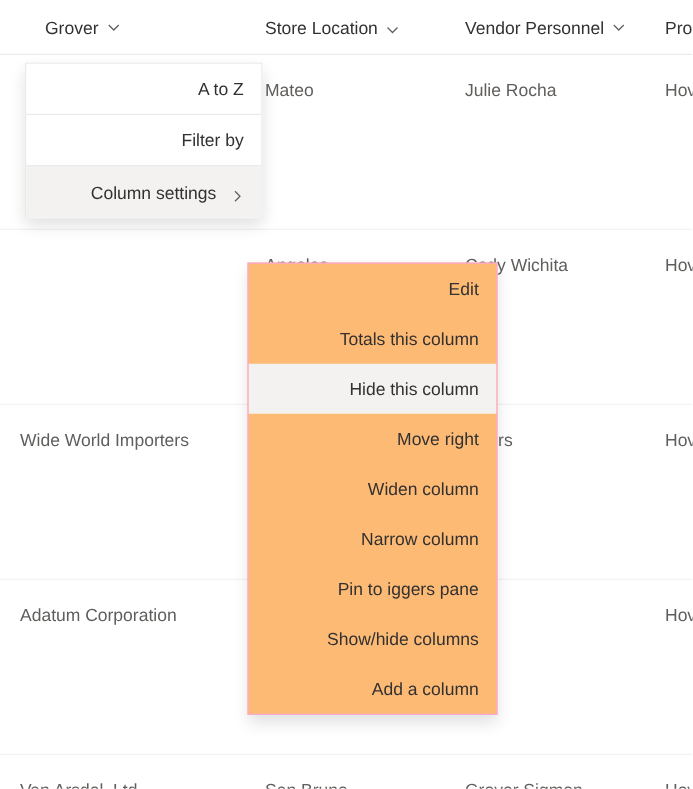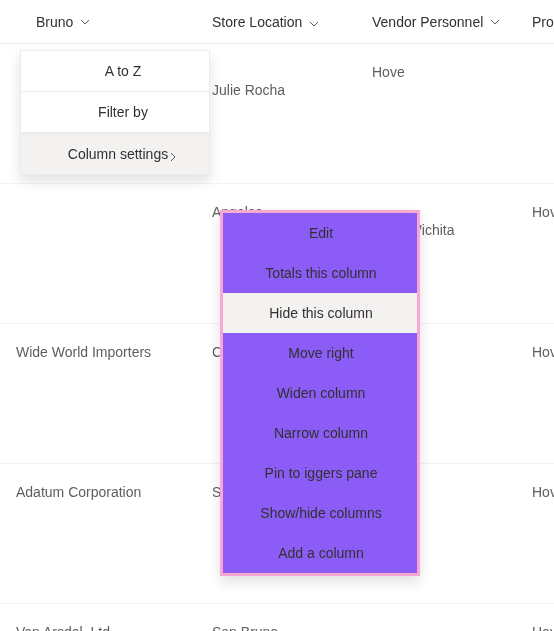--- a/index.html
+++ b/index.html
@@ -51,21 +51,21 @@
   }
   .data-row:last-child { height: 44px; border-bottom: none; }
   .cell {
     flex: 0 0 auto;
     padding: 0 12px;
     color: #605e5c;
     font-size: 14px;
   }
   .cell.c-vendor  { width: 200px; padding-left: 16px; }
   .cell.c-store   { width: 160px; }
-  .cell.c-person  { width: 160px; margin-top: 18px; }
+  .cell.c-person  { width: 160px; }
   .cell.c-prod    { width: 60px; }
 
   .chev {
     width: 12px;
     height: 12px;
     display: inline-block;
   }
   .chev svg { display: block; }
 
   
@@ -75,64 +75,65 @@
     left: 20px;
     width: 190px;
     background: #fff;
     border: 1px solid #edebe9;
     box-shadow: 0 6px 12px rgba(0,0,0,0.12);
     z-index: 10;
   }
   .menu-item {
     display: flex;
     align-items: center;
-    justify-content: center;
+    justify-content: flex-end;
     padding: 0 14px 0 30px;
     height: 40px;
     font-size: 14px;
     color: #323130;
     cursor: pointer;
   }
   .menu-item.hover {
     background: #f3f2f1;
+    gap: 12px;
   }
   .menu-sep {
     height: 1px;
     background: #edebe9;
     margin: 0;
   }
   .sub-chevron {
     width: 10px;
     height: 10px;
     display: inline-block;
   }
 
   
   .submenu {
     position: absolute;
     top: 210px;
-    left: 220px;
+    left: 198px;
     width: 200px;
-    background: #8b5cf6;
-    border: 3px solid #f9a8d4;
+    background: #fdba74;
+    border: 1px solid #f9a8d4;
     box-shadow: 0 6px 12px rgba(0,0,0,0.12);
     z-index: 11;
   }
   .submenu .menu-item {
     padding-left: 16px;
   }
 </style>
 </head>
 <body>
 
 <div class="grid">
 
   <div class="header-row">
     <div class="col header col-vendor">
-      <span>Bruno</span>
+      <span>Grover</span>
       <span class="chev">
         <svg viewBox="0 0 12 12">
             <path d="M2 4 L6 8 L10 4" stroke="#605e5c" stroke-width="1" fill="none"></path>
           </svg>
       </span>
     </div>
     <div class="col header col-store">
       <span>Store Location</span>
       <span class="chev">
         <svg viewBox="0 0 12 12">
@@ -148,20 +149,21 @@
           </svg>
       </span>
     </div>
     <div class="col header col-prod">
       <span>Prod</span>
     </div>
   </div>
 
   <div class="data-row">
     <div class="cell c-vendor"></div>
+    <div class="cell c-store">Mateo</div>
     <div class="cell c-person">Julie Rocha</div>
     <div class="cell c-prod">Hove</div>
   </div>
   <div class="data-row">
     <div class="cell c-vendor"></div>
     <div class="cell c-store">Angeles</div>
     <div class="cell c-person">Cody Wichita</div>
     <div class="cell c-prod">Hove</div>
   </div>
   <div class="data-row">

